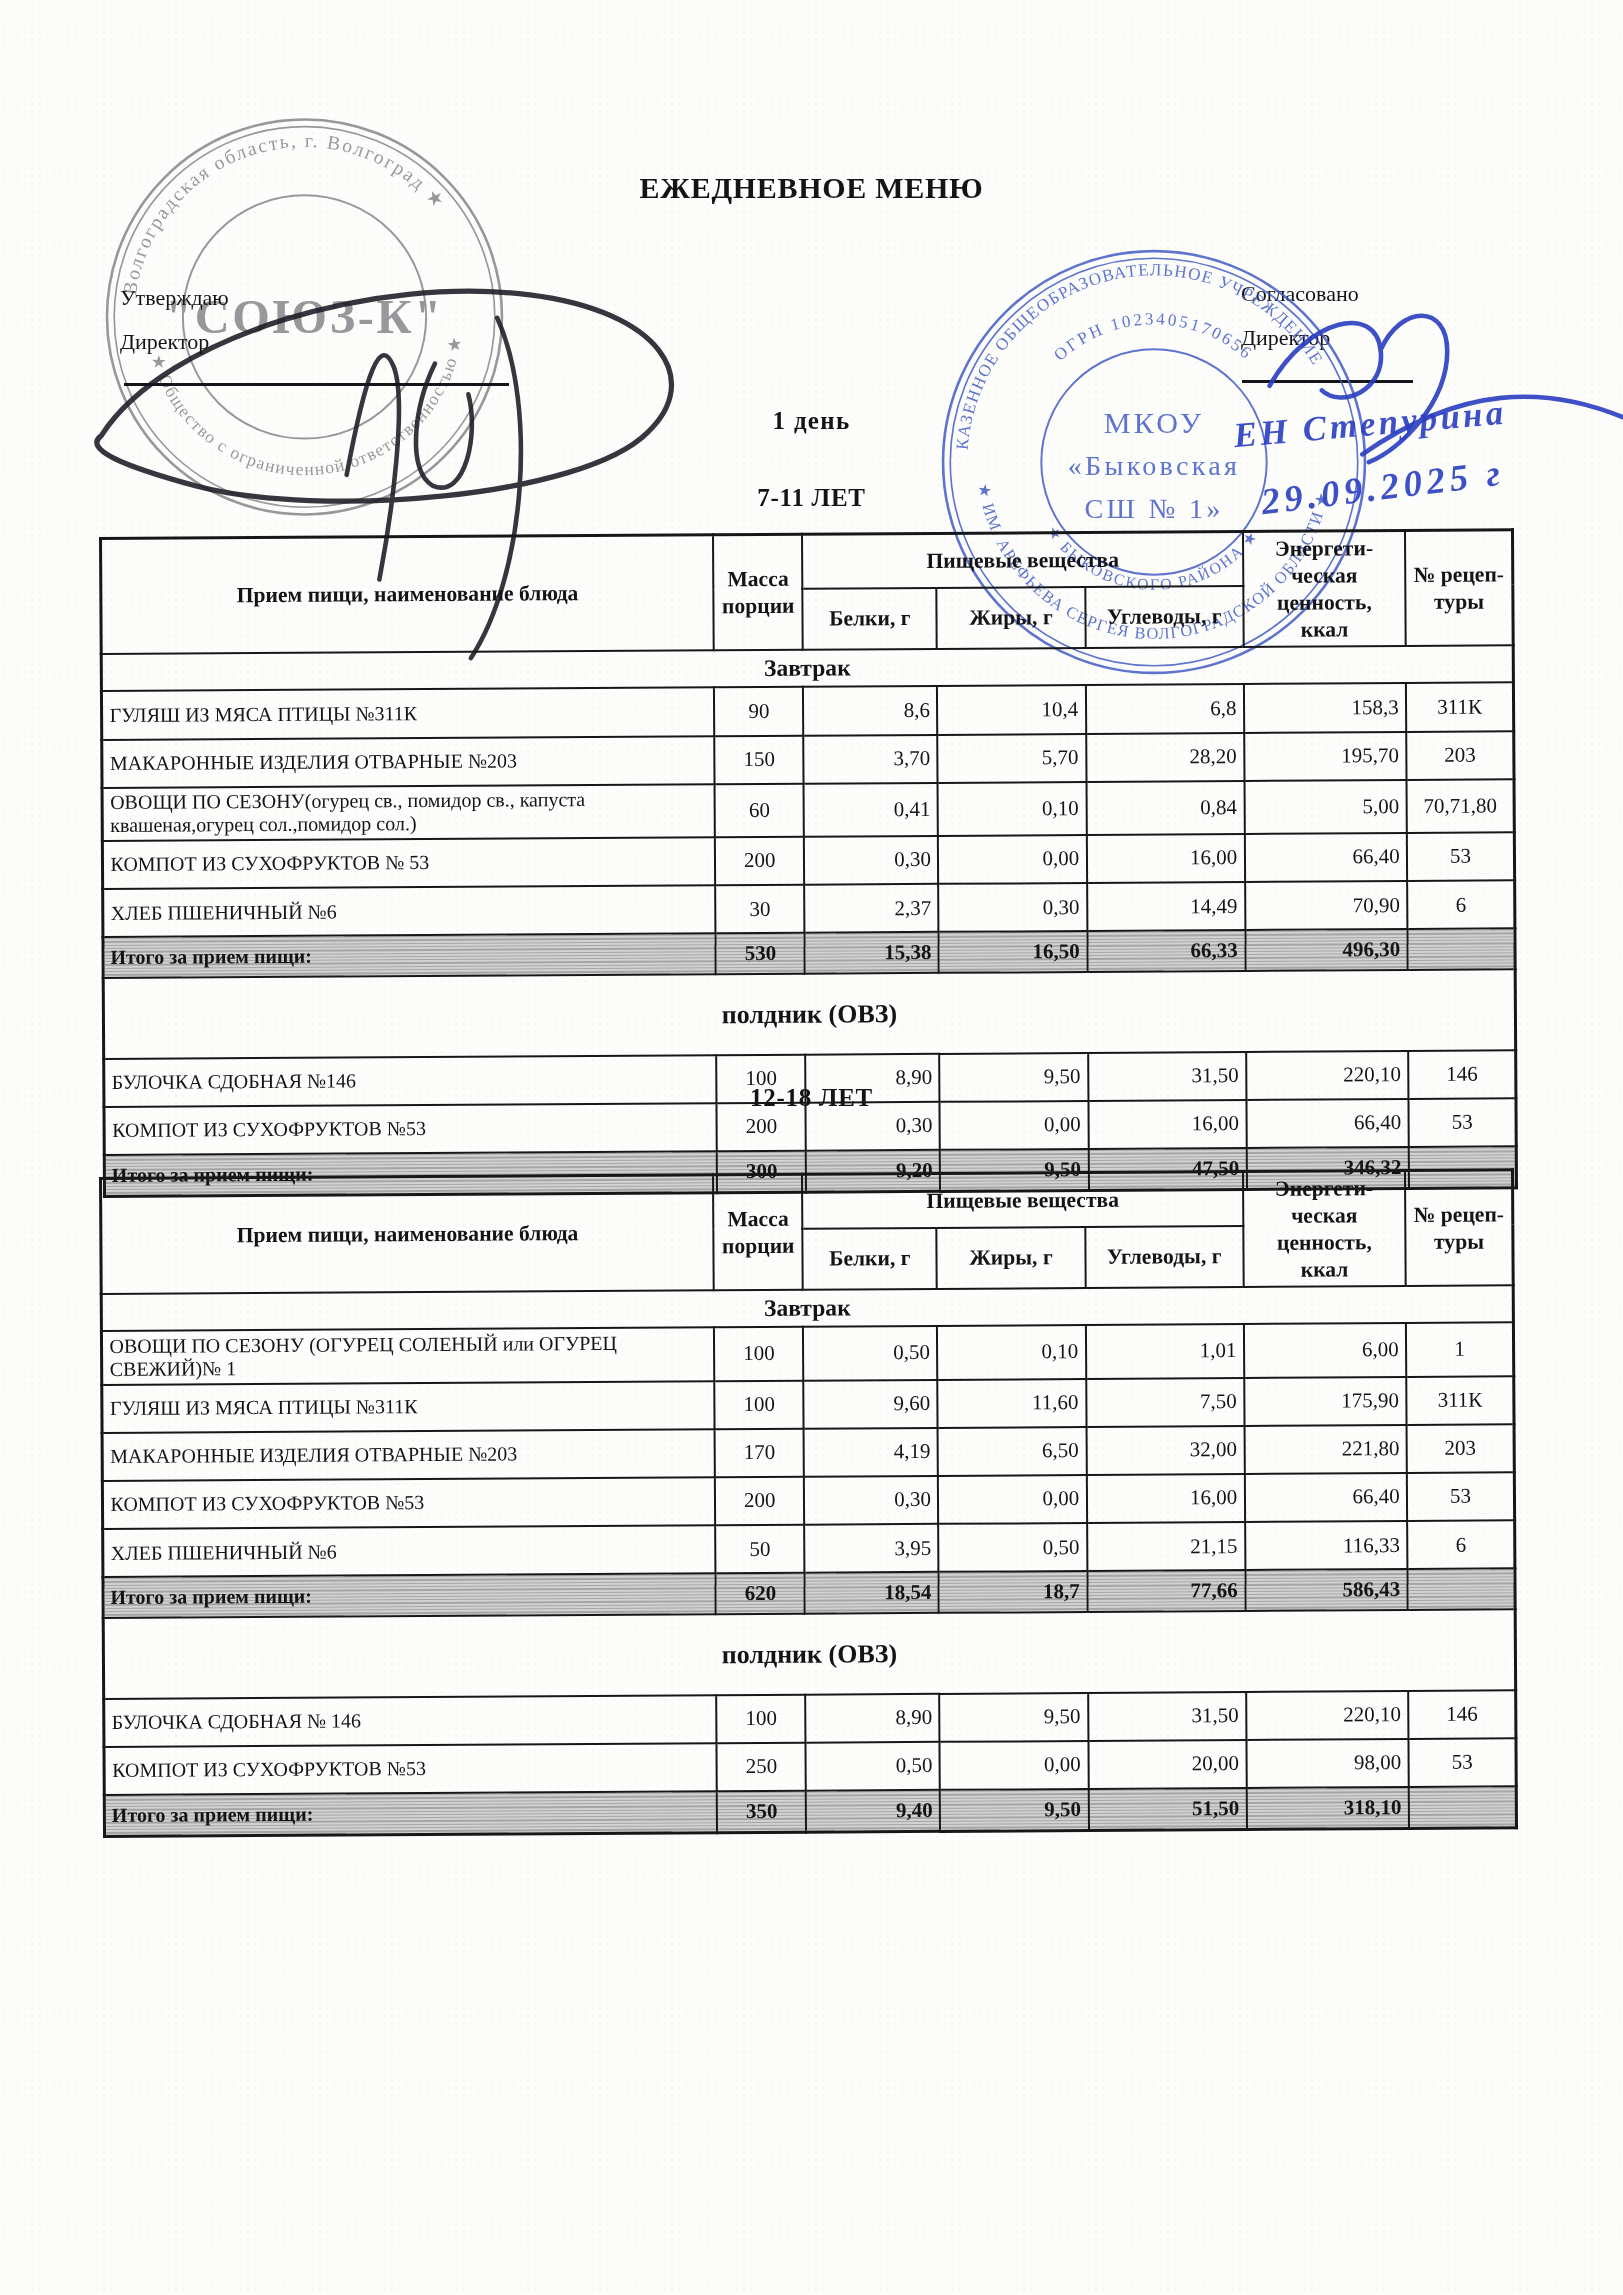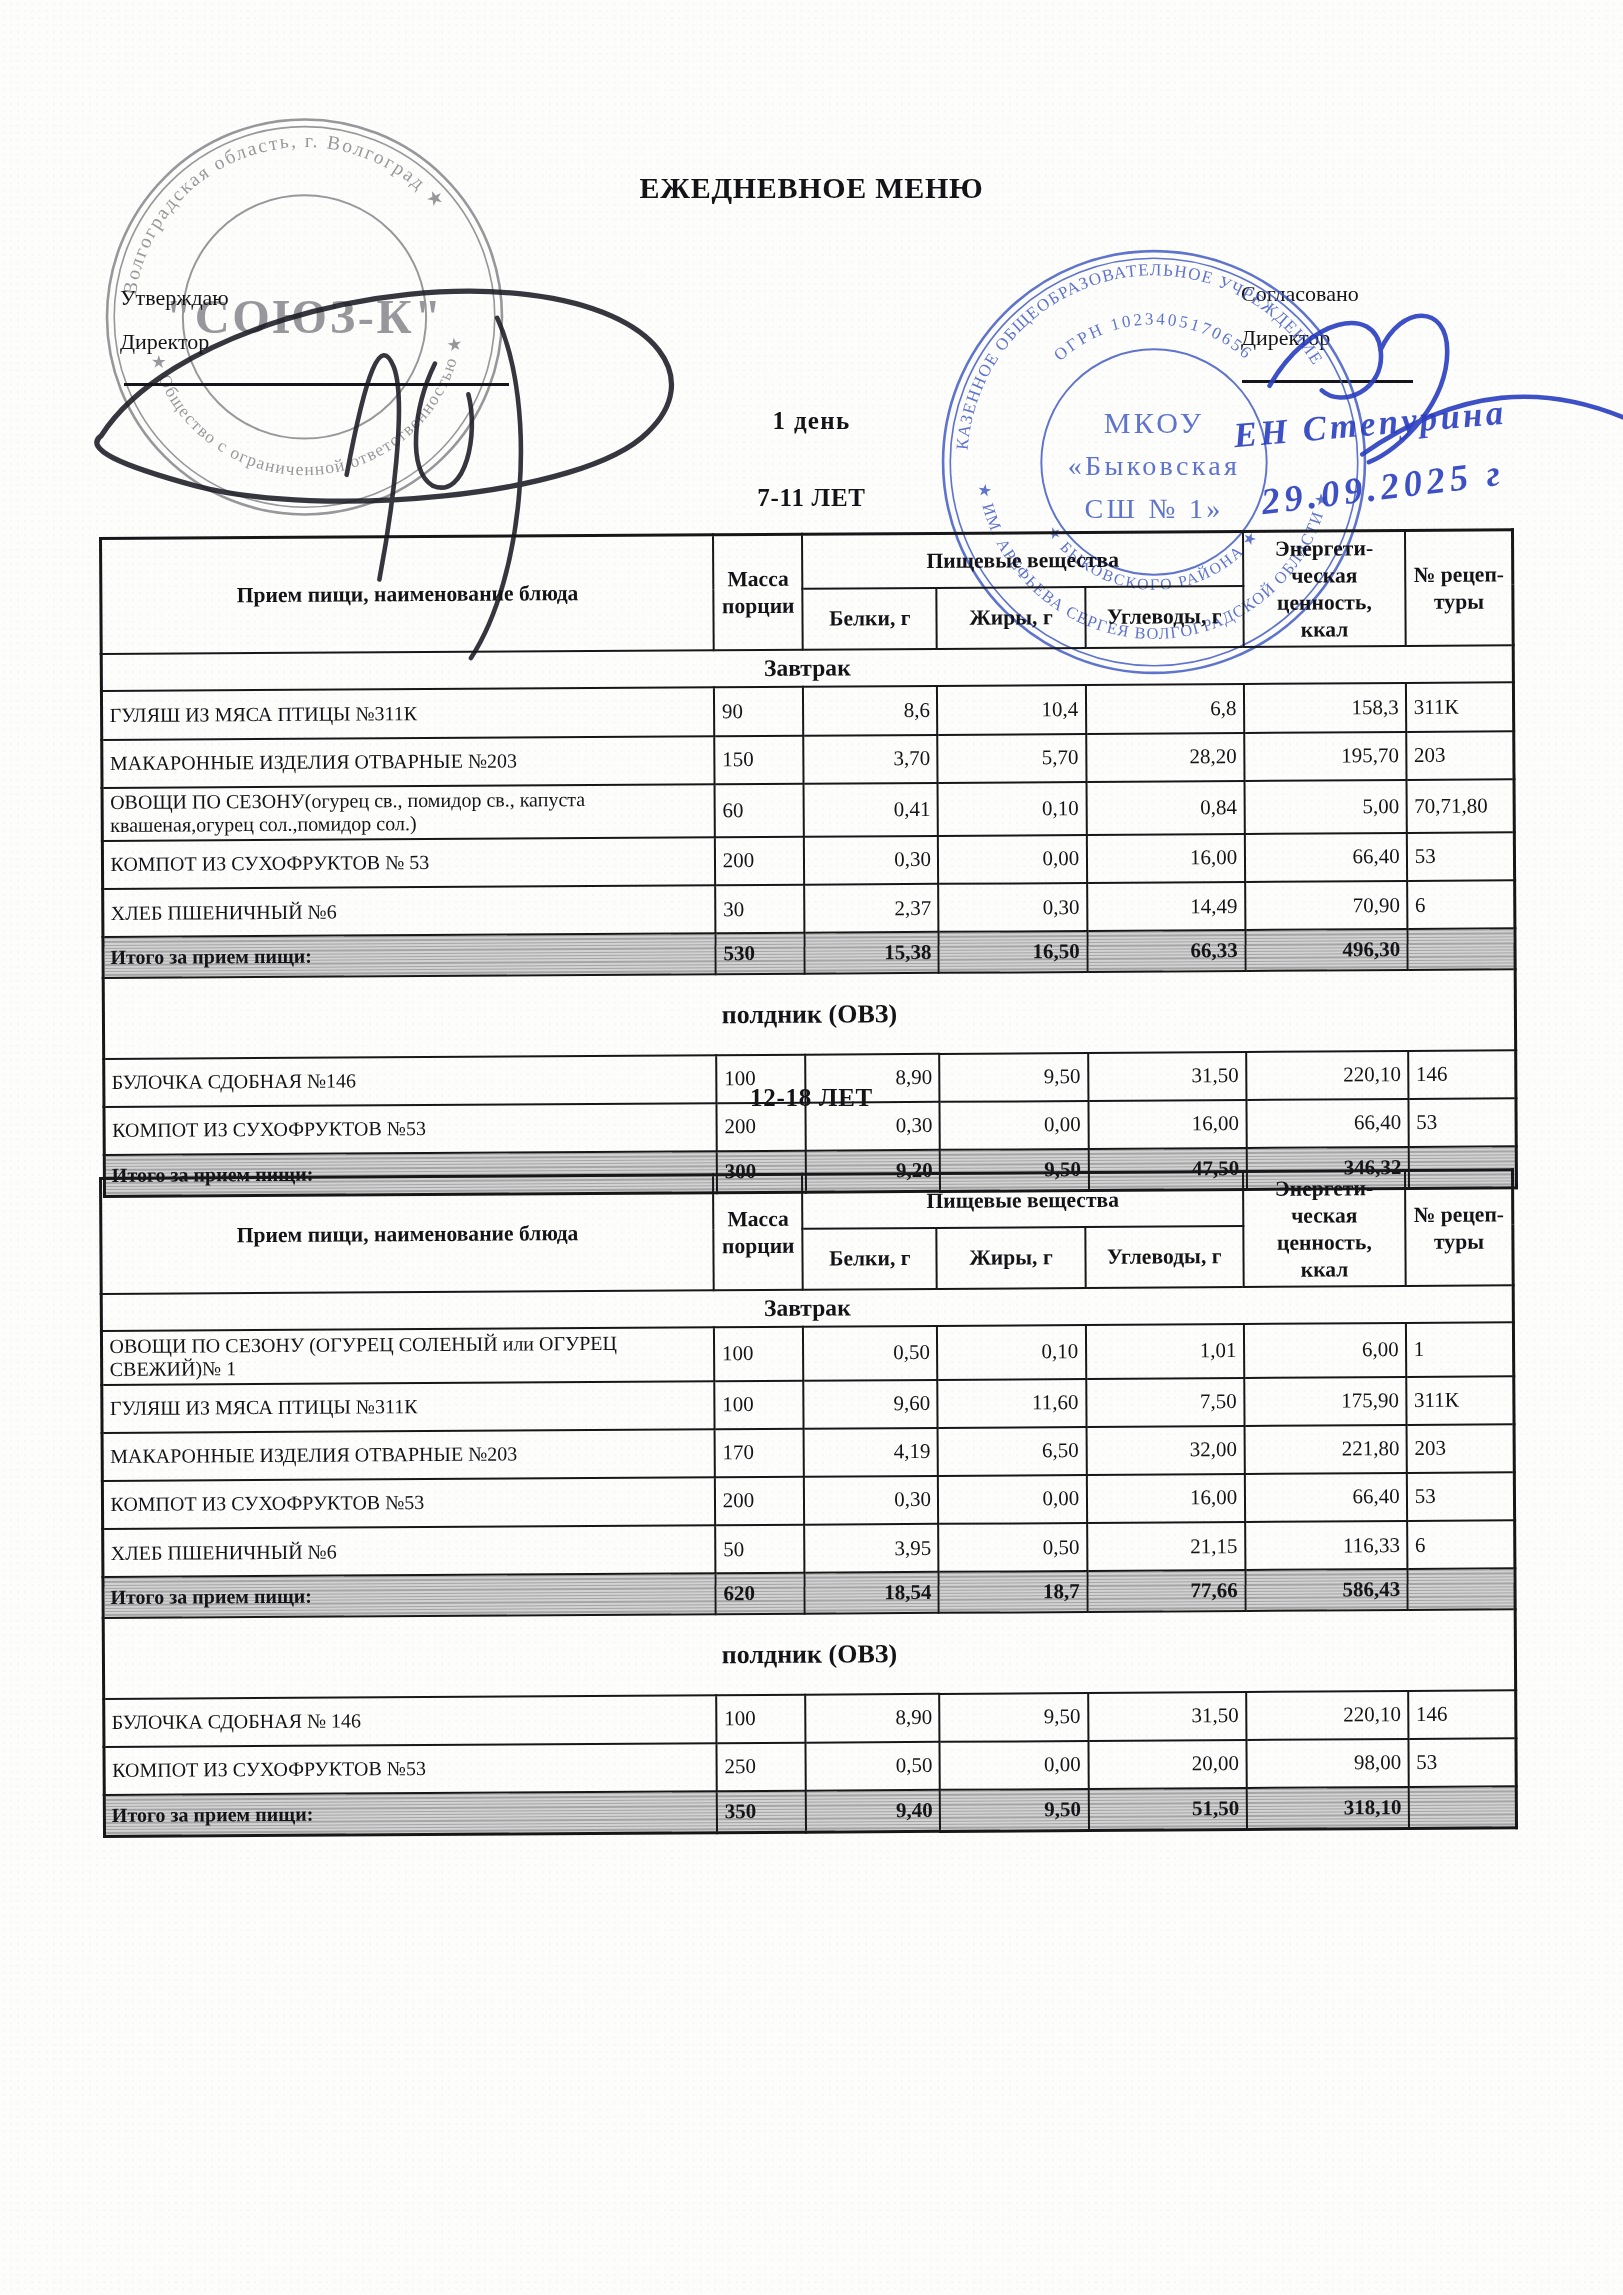--- a/index.html
+++ b/index.html
@@ -48,21 +48,21 @@
     overflow:hidden;
   }
   th.h{font-size:21.6px;font-weight:700;text-align:center;vertical-align:middle;height:46px;}
   th.pre{white-space:pre-line;line-height:1.25;}
   th.sub{height:52px;}
   td.meal{font-size:23.6px;font-weight:700;text-align:center;height:30px;vertical-align:middle;}
   td.meal.tall{font-size:26px;height:73px;}
   td.dish{font-size:20px;text-align:left;vertical-align:middle;padding-left:5.9px;line-height:1.15;}
   td.num{font-size:21px;vertical-align:middle;}
   .r{text-align:right;padding-right:7.9px;}
-  .c{margin-top:20px;}
+  .c{text-align:center;margin-top:20px;}
   tr.dishrow td{height:41px;}
   tr.total td{
     height:34px;font-weight:700;
     background-color:#d9d9d9;
     background-image:repeating-linear-gradient(180deg, rgba(30,30,30,.28) 0 1.3px, rgba(150,150,150,.10) 1.3px 3.3px);
   }
   tr.total td.tlabel{font-size:20px;text-align:left;padding-left:5.9px;}
 
   
   .stamp{pointer-events:none;}

